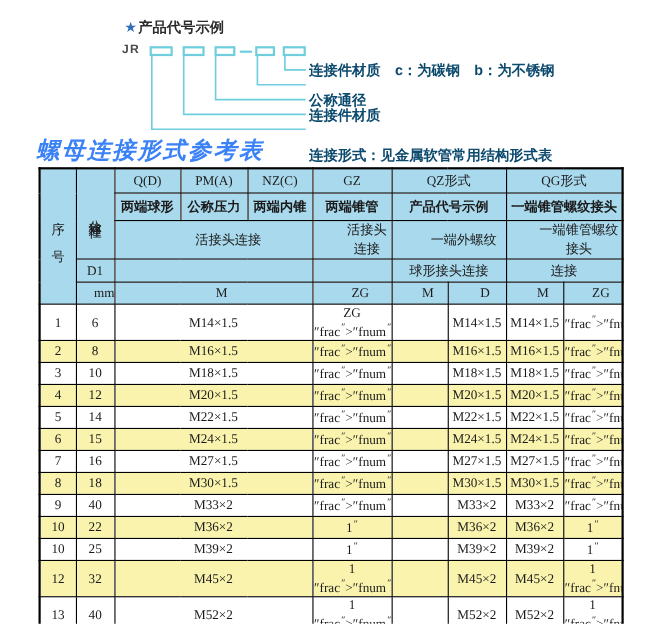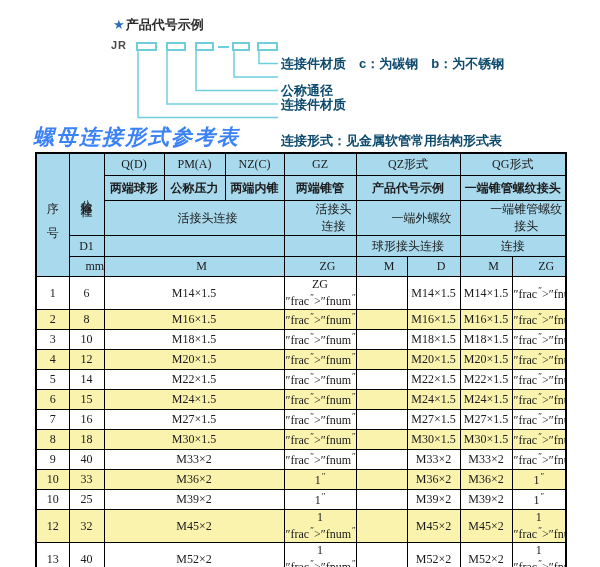--- a/index.html
+++ b/index.html
@@ -224,21 +224,21 @@
         <td>40</td>
         <td colspan="3">M33×2</td>
         <td><span class="&lt;span">″</span>frac<span class="inch">″</span>&gt;<span class="&lt;span">″</span>fnum<span class="inch">″</span>&gt;3fden&gt;4</td>
         <td></td>
         <td>M33×2</td>
         <td>M33×2</td>
         <td><span class="&lt;span">″</span>frac<span class="inch">″</span>&gt;<span class="&lt;span">″</span>fnum&gt;3fden&gt;4</td>
       </tr>
       <tr class="alt">
         <td>10</td>
-        <td>33</td>
+        <td>22</td>
         <td colspan="3">M36×2</td>
         <td>1<span class="inch">″</span></td>
         <td></td>
         <td>M36×2</td>
         <td>M36×2</td>
         <td>1<span class="inch">″</span></td>
       </tr>
       <tr>
         <td>10</td>
         <td>25</td>

